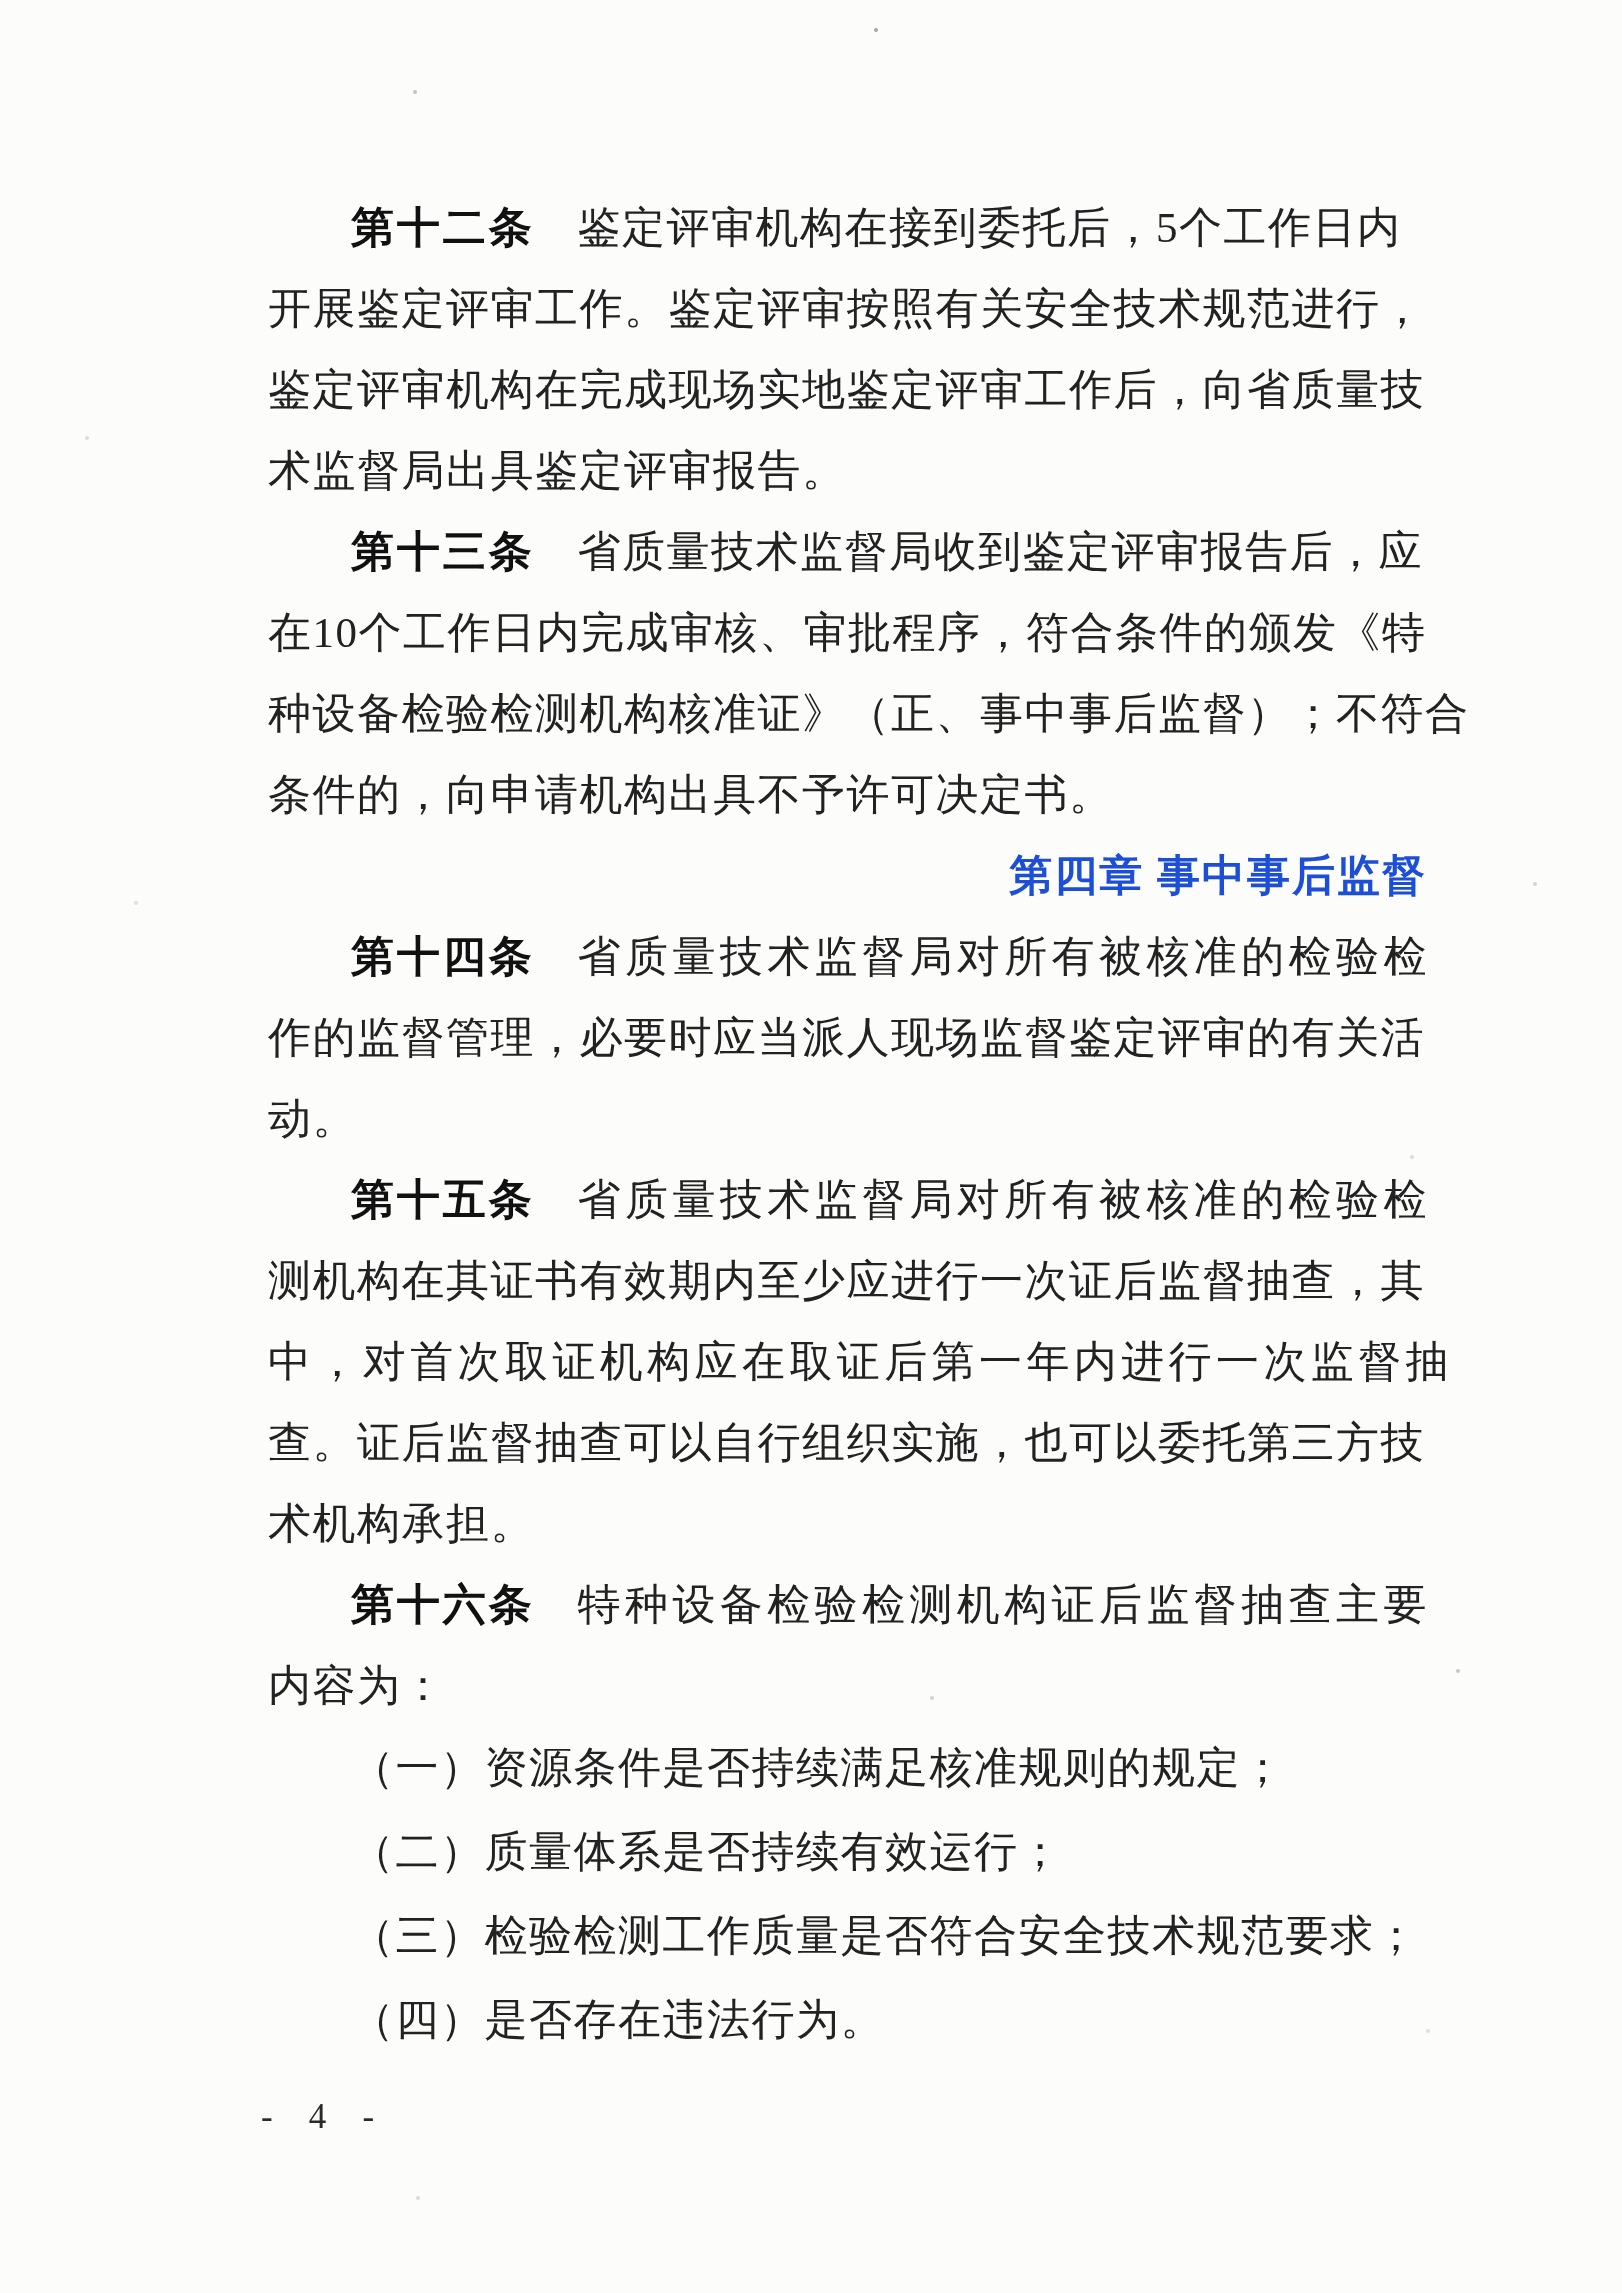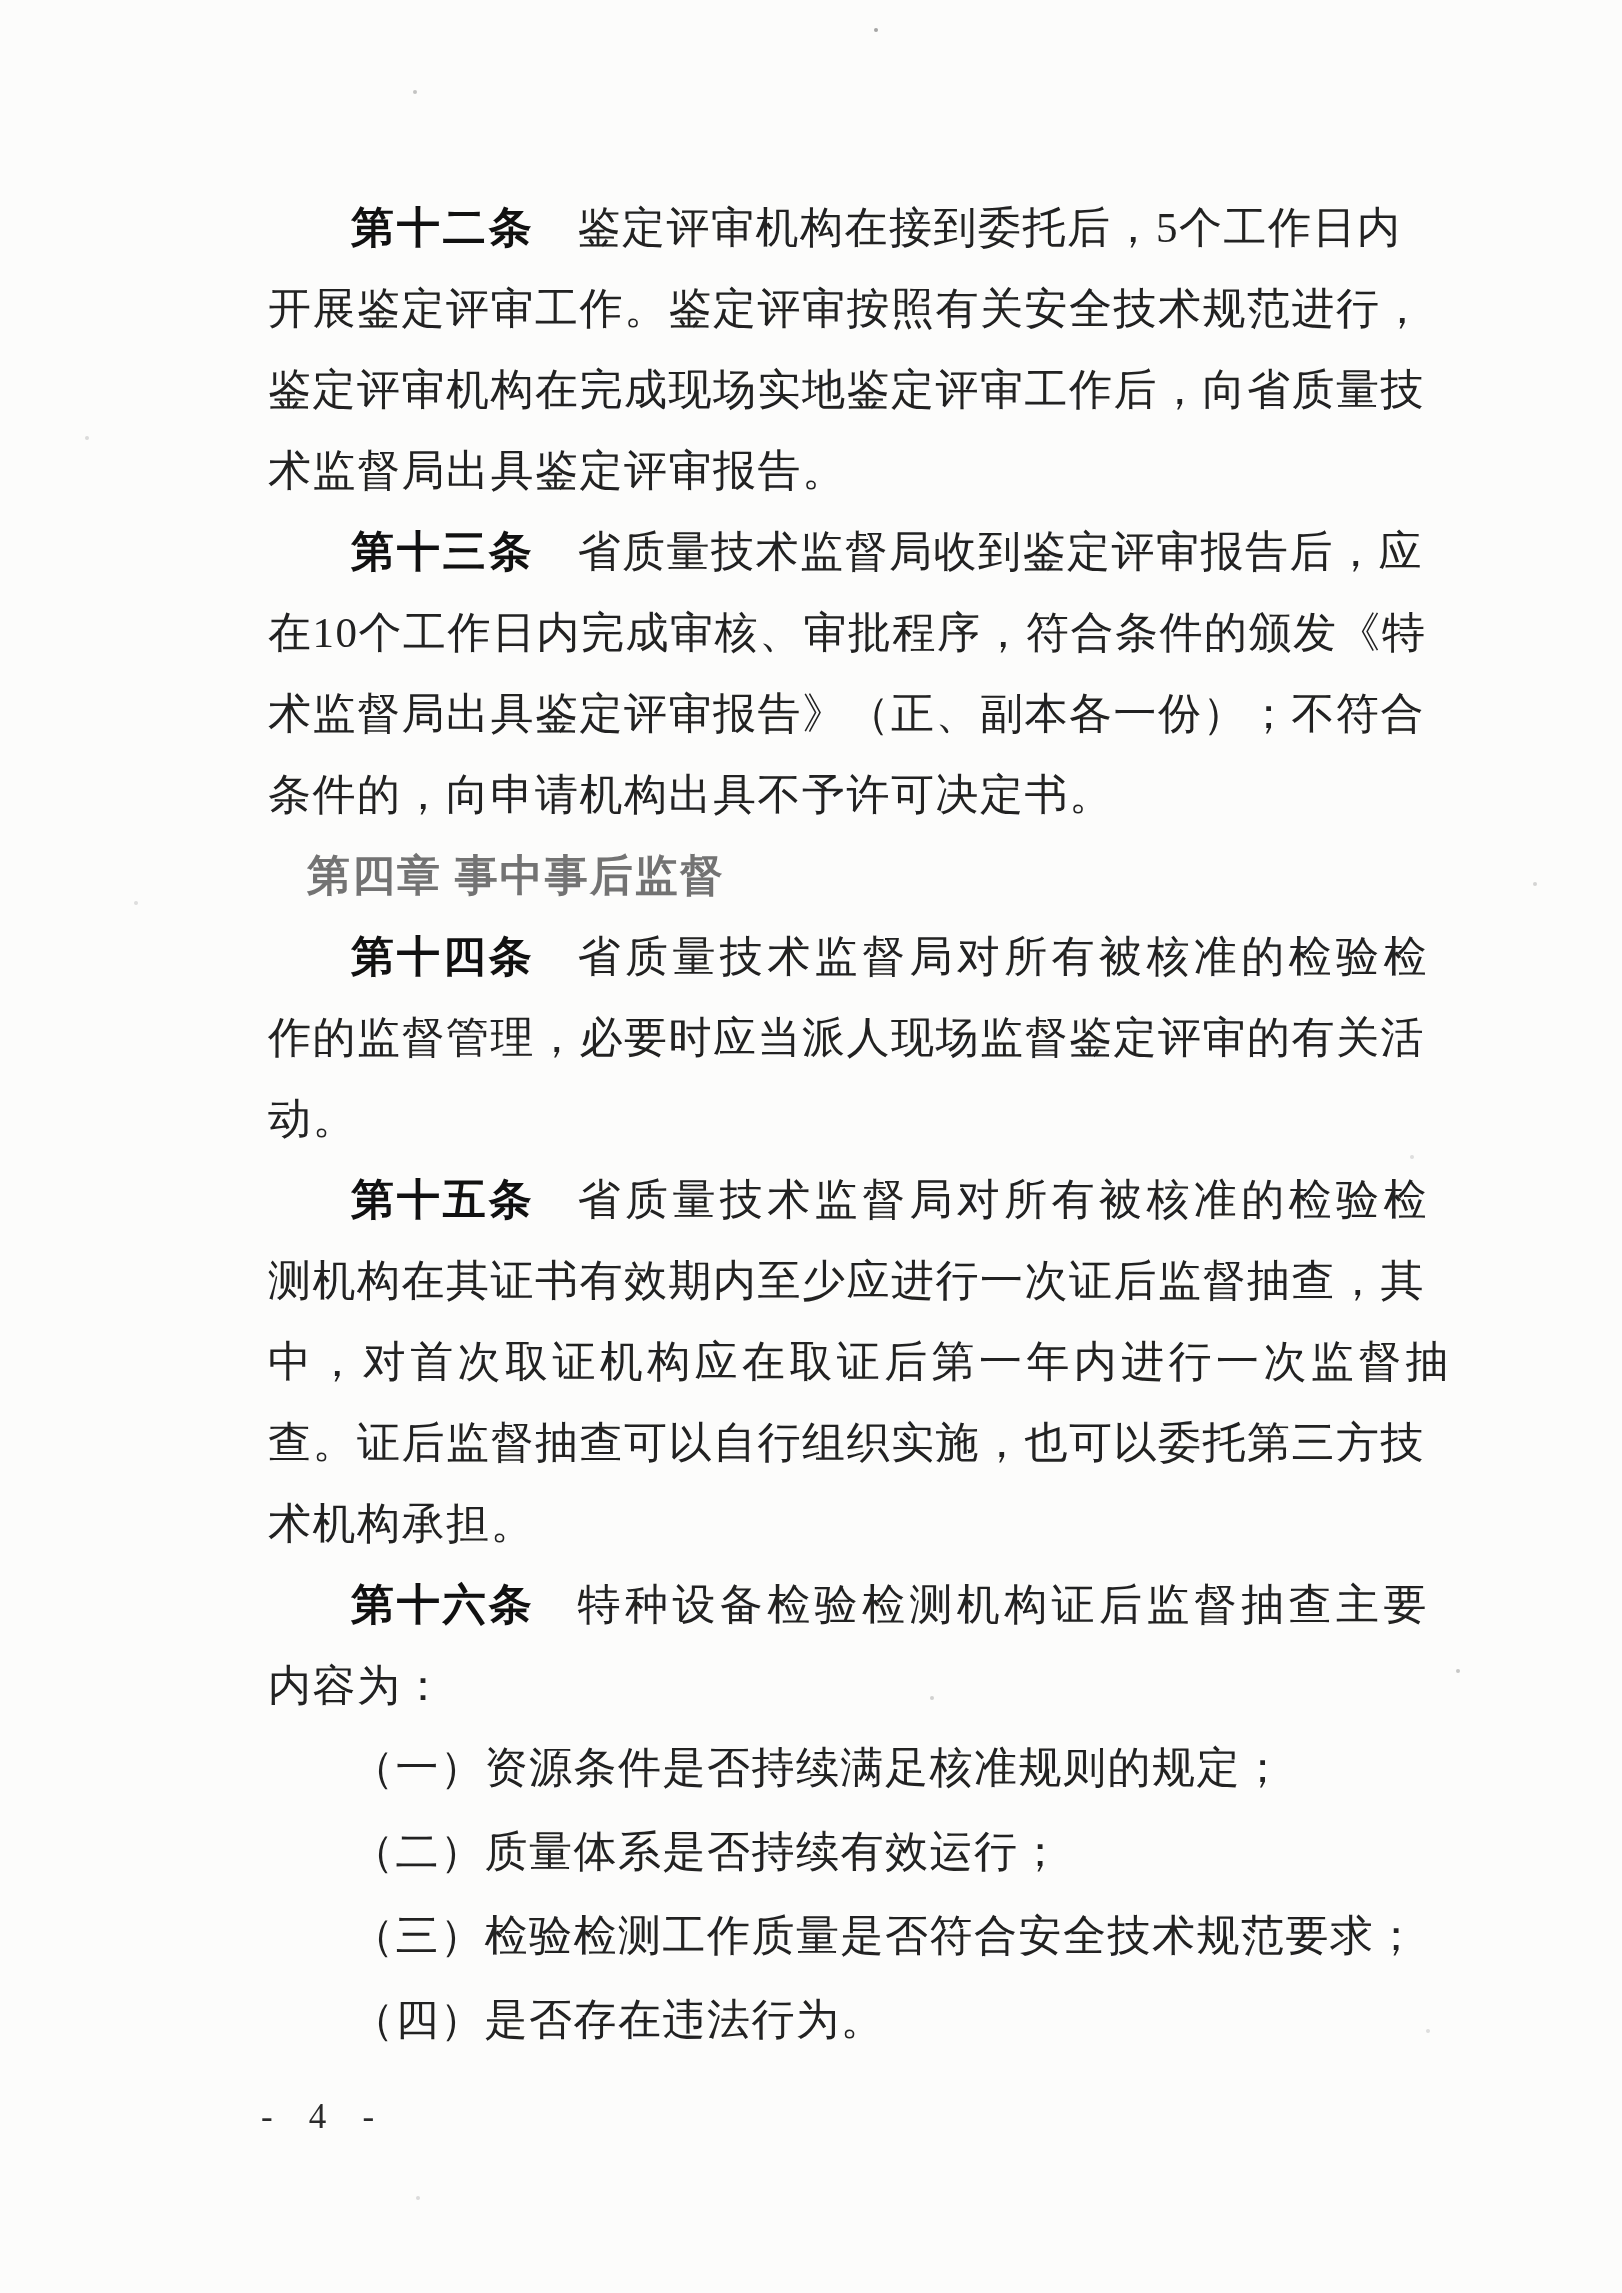--- a/index.html
+++ b/index.html
@@ -56,24 +56,24 @@
   }
   .line.indent { padding-left: 83px; }
   .line.sp { letter-spacing: 4.4px; }
   .art {
     font-weight: 700;
     color: #111;
     letter-spacing: 2.9px;
     margin-right: 43px;
   }
   .line.heading {
-    text-align: left;
+    text-align: right;
     text-indent: 39px;
     font-weight: 700;
-    color: #737373;
+    color: #1d4ed8;
     letter-spacing: 2px;
   }
   .page-number {
     position: absolute;
     left: 261px;
     top: 2097px;
     font-size: 35px;
     letter-spacing: 13.7px;
     color: #2a2a2a;
     font-family: "Liberation Serif", "DejaVu Serif", serif;
@@ -92,21 +92,21 @@
     <div class="line"><span>开展鉴定评审工作。鉴定评审按照有关安全技术规范进行，</span></div>
 
     <div class="line"><span>鉴定评审机构在完成现场实地鉴定评审工作后，向省质量技</span></div>
 
     <div class="line"><span>术监督局出具鉴定评审报告。</span></div>
 
     <div class="line indent"><b class="art">第十三条</b><span>省质量技术监督局收到鉴定评审报告后，应</span></div>
 
     <div class="line"><span>在10个工作日内完成审核、审批程序，符合条件的颁发《特</span></div>
 
-    <div class="line"><span>术监督局出具鉴定评审报告》（正、副本各一份）；不符合</span></div>
+    <div class="line"><span>种设备检验检测机构核准证》（正、事中事后监督）；不符合</span></div>
 
     <div class="line"><span>条件的，向申请机构出具不予许可决定书。</span></div>
 
     <div class="line heading">第四章 事中事后监督</div>
 
     <div class="line indent sp"><b class="art">第十四条</b><span>省质量技术监督局对所有被核准的检验检</span></div>
 
     <div class="line"><span>作的监督管理，必要时应当派人现场监督鉴定评审的有关活</span></div>
 
     <div class="line"><span>动。</span></div>

